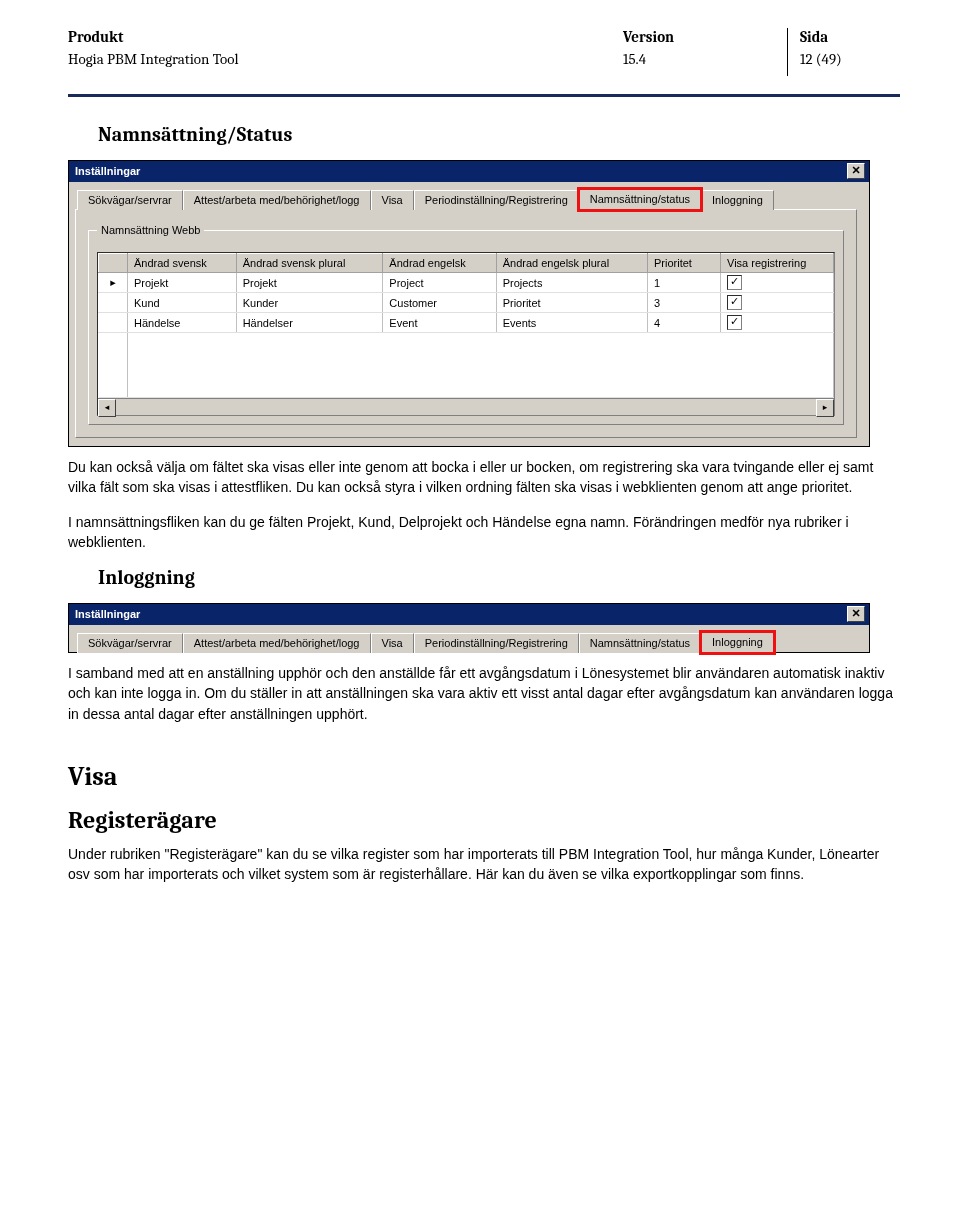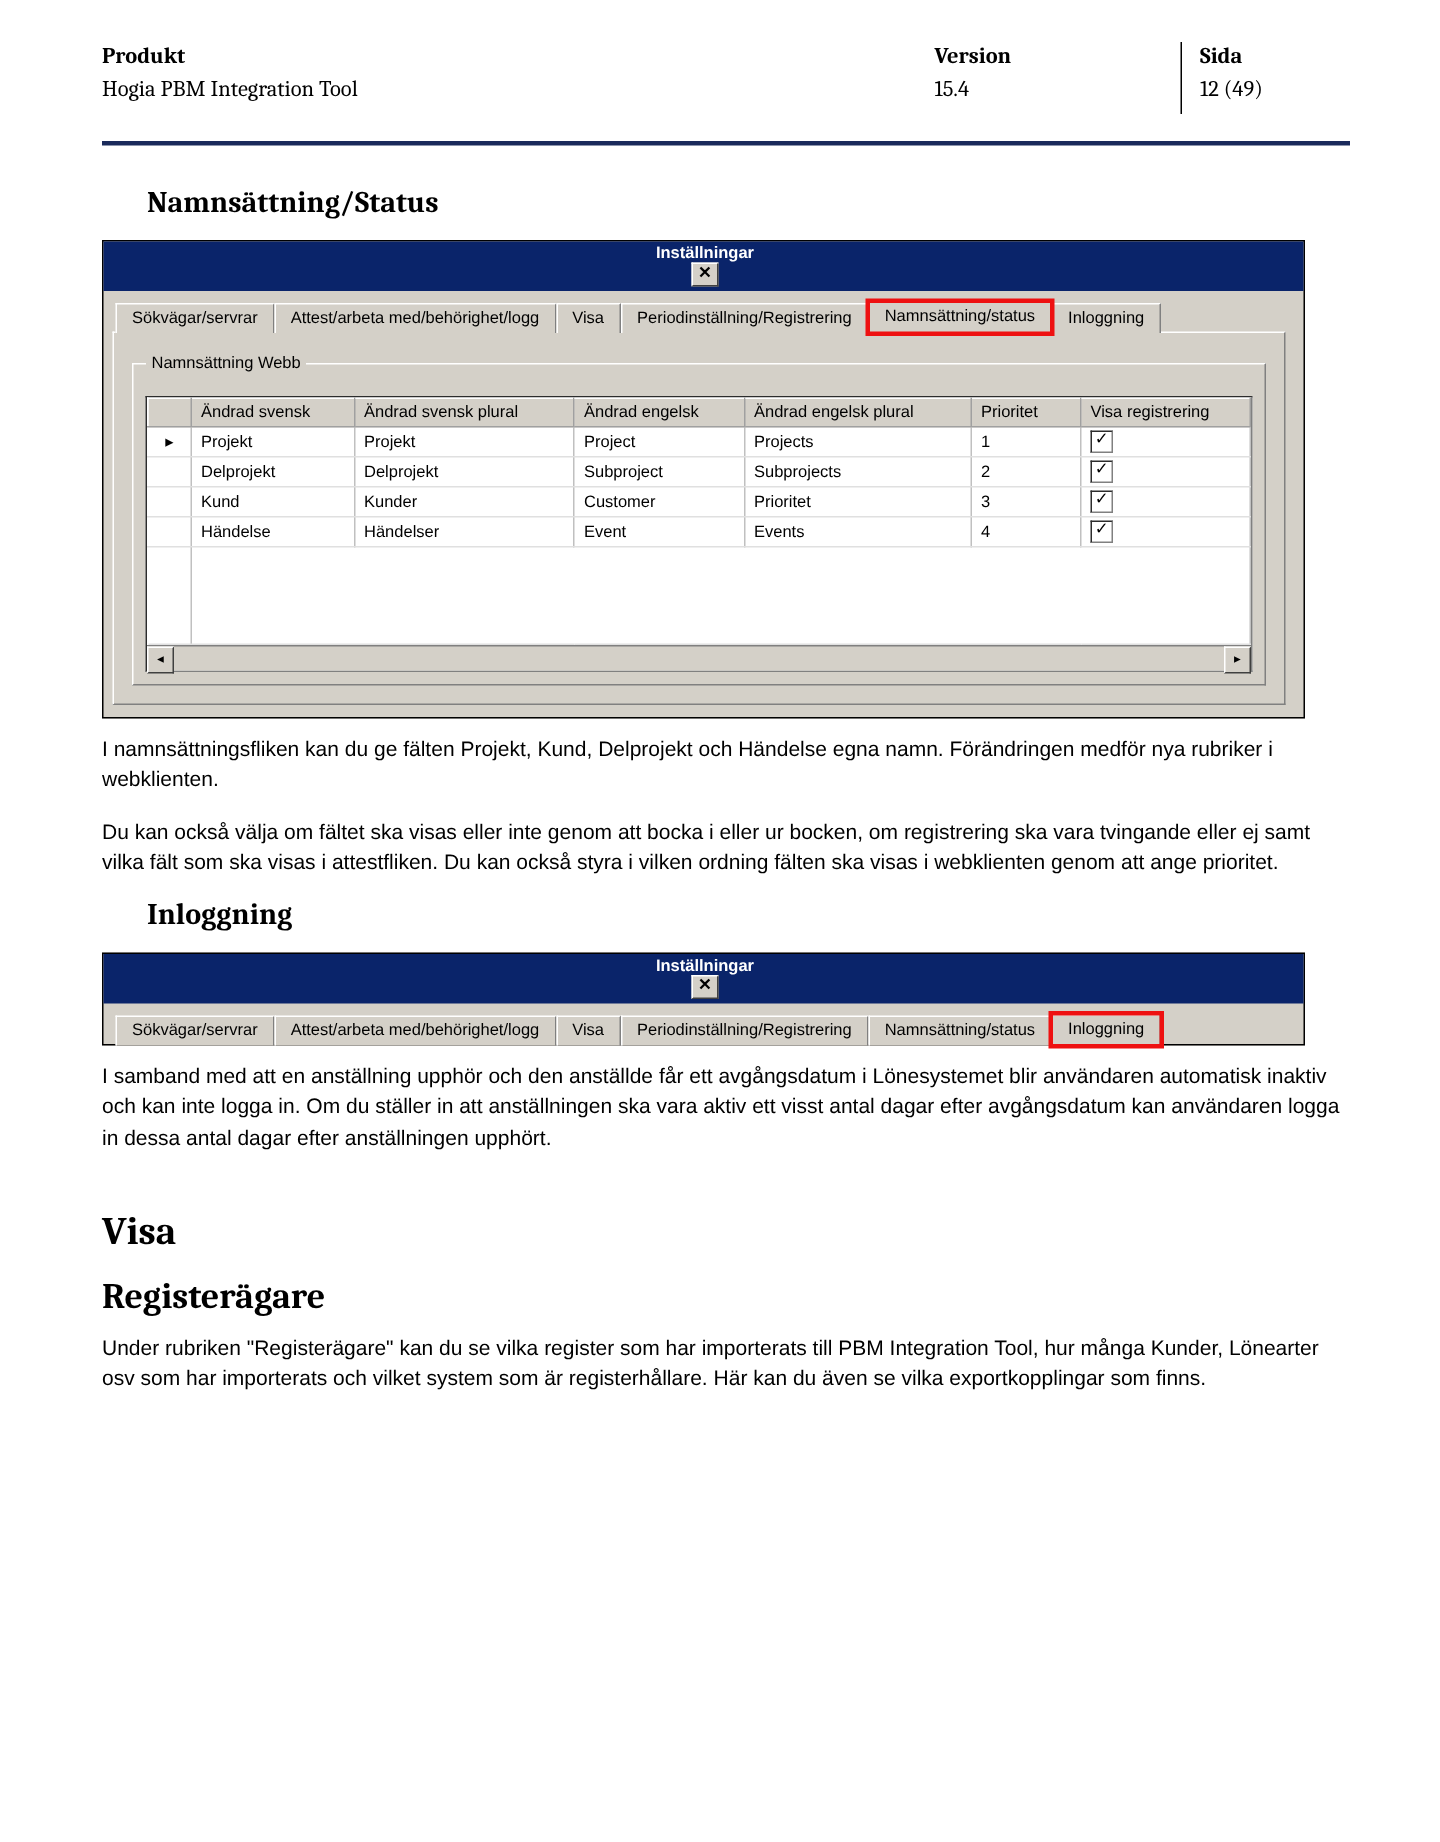--- a/index.html
+++ b/index.html
@@ -71,21 +71,20 @@
     margin-left: 0;
   }
   .titlebar {
     display: flex;
     justify-content: space-between;
     align-items: center;
     background: #0a246a;
     color: #fff;
     font-weight: 700;
     padding: 2px 4px 3px 6px;
-    flex-direction: column;
   }
   .titlebar .xbtn {
     width: 16px; height: 14px;
     background: #d4d0c8;
     border-top: 1px solid #fff;
     border-left: 1px solid #fff;
     border-right: 1px solid #404040;
     border-bottom: 1px solid #404040;
     color: #000;
     font-family: Arial, sans-serif;
@@ -258,29 +257,20 @@
               <th style="width:60px;">Prioritet</th>
               <th style="width:100px;">Visa registrering</th>
             </tr>
             <tr>
               <td class="rowhdr">▸</td>
               <td>Projekt</td>
               <td>Projekt</td>
               <td>Project</td>
               <td>Projects</td>
               <td>1</td>
-              <td><span class="chkbox">✓</span></td>
-            </tr>
-            <tr>
-              <td class="rowhdr"></td>
-              <td>Delprojekt</td>
-              <td>Delprojekt</td>
-              <td>Subproject</td>
-              <td>Subprojects</td>
-              <td>2</td>
               <td><span class="chkbox">✓</span></td>
             </tr>
             <tr>
               <td class="rowhdr"></td>
               <td>Kund</td>
               <td>Kunder</td>
               <td>Customer</td>
               <td>Prioritet</td>
               <td>3</td>
               <td><span class="chkbox">✓</span></td>
@@ -302,22 +292,22 @@
             </table>
           <div class="hscroll">
             <span class="scrbtn">◂</span>
             <span class="scrbtn">▸</span>
           </div>
         </div>
       </fieldset>
     </div>
   </div>
 
+  <p class="body-p">Du kan också välja om fältet ska visas eller inte genom att bocka i eller ur bocken, om registrering ska vara tvingande eller ej samt vilka fält som ska visas i attestfliken. Du kan också styra i vilken ordning fälten ska visas i webklienten genom att ange prioritet.</p>
   <p class="body-p">I namnsättningsfliken kan du ge fälten Projekt, Kund, Delprojekt och Händelse egna namn. Förändringen medför nya rubriker i webklienten.</p>
-  <p class="body-p">Du kan också välja om fältet ska visas eller inte genom att bocka i eller ur bocken, om registrering ska vara tvingande eller ej samt vilka fält som ska visas i attestfliken. Du kan också styra i vilken ordning fälten ska visas i webklienten genom att ange prioritet.</p>
 
   <div class="section-h">Inloggning</div>
 
   <div class="win9x" style="width:800px;">
     <div class="titlebar">
       <span>Inställningar</span>
       <span class="xbtn">✕</span>
     </div>
     <div class="tabstrip">
       <div class="tab">Sökvägar/servrar</div>

